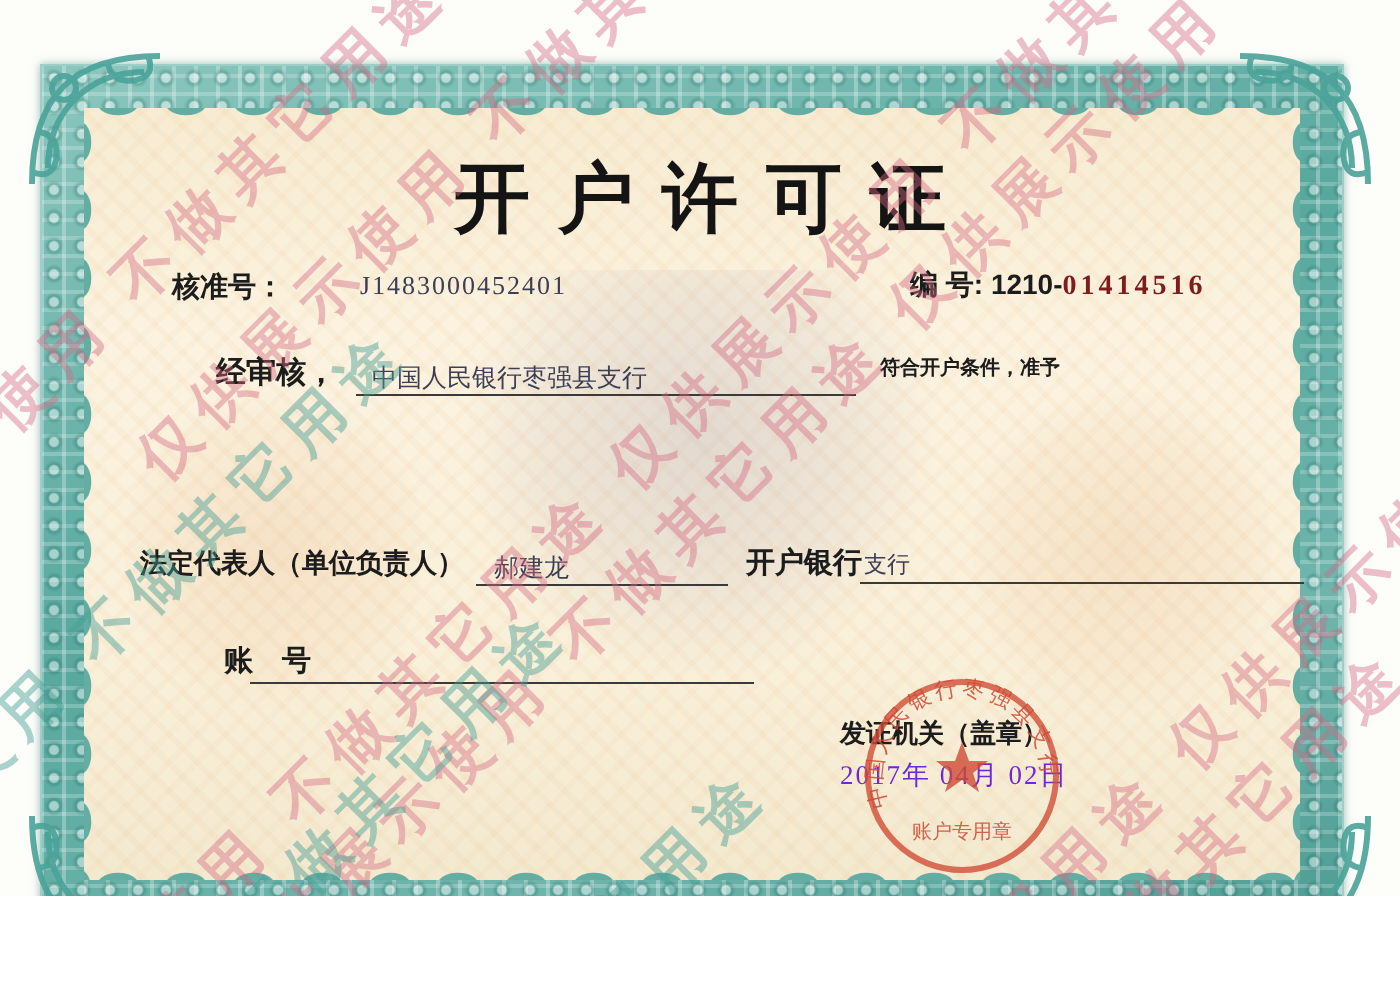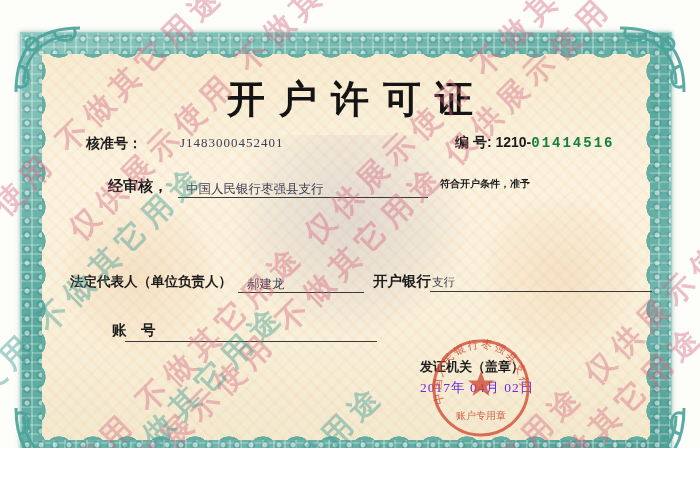--- a/index.html
+++ b/index.html
@@ -49,21 +49,21 @@
 
   
   .lbl{font-family:"Liberation Sans","DejaVu Sans",sans-serif;font-weight:700;color:#1c1c1c;}
   .val{font-family:"Liberation Serif","DejaVu Serif",serif;color:#3d3d54;}
   .abs{position:absolute;white-space:nowrap;}
   .title{left:0;right:0;top:74px;text-align:center;font-size:38px;font-weight:700;
     letter-spacing:14px;text-indent:14px;color:#141414;font-family:"Liberation Serif",serif;}
   .approval-label{left:86px;top:135px;font-size:14px;}
   .approval-value{left:152px;top:135px;font-size:13px;letter-spacing:1px;margin-left:28px;}
   .serial{left:455px;top:134px;font-size:14px;}
-  .serial-num{color:#15803d;font-family:Liberation Mono, monospace;letter-spacing:2px;}
+  .serial-num{color:#7f1d1d;font-family:Liberation Serif, serif;letter-spacing:2px;}
   .reviewed{left:108px;top:177px;font-size:15px;}
   .company{left:186px;top:181px;font-size:12.5px;}
   .u-company{left:178px;top:197px;width:250px;border-bottom:1px solid #3a3a3a;height:0;}
   .condition{left:440px;top:177px;font-size:10px;}
   .openline{left:75px;top:219px;font-size:16px;letter-spacing:2px;}
   .rep-label{left:70px;top:273px;font-size:13.5px;}
   .rep-name{left:247px;top:276px;font-size:12.5px;}
   .u-rep{left:238px;top:292px;width:126px;border-bottom:1px solid #3a3a3a;height:0;}
   .bank-label{left:373px;top:272px;font-size:14.5px;text-align:center;}
   .bank1{left:432px;top:261px;font-size:11.5px;}

